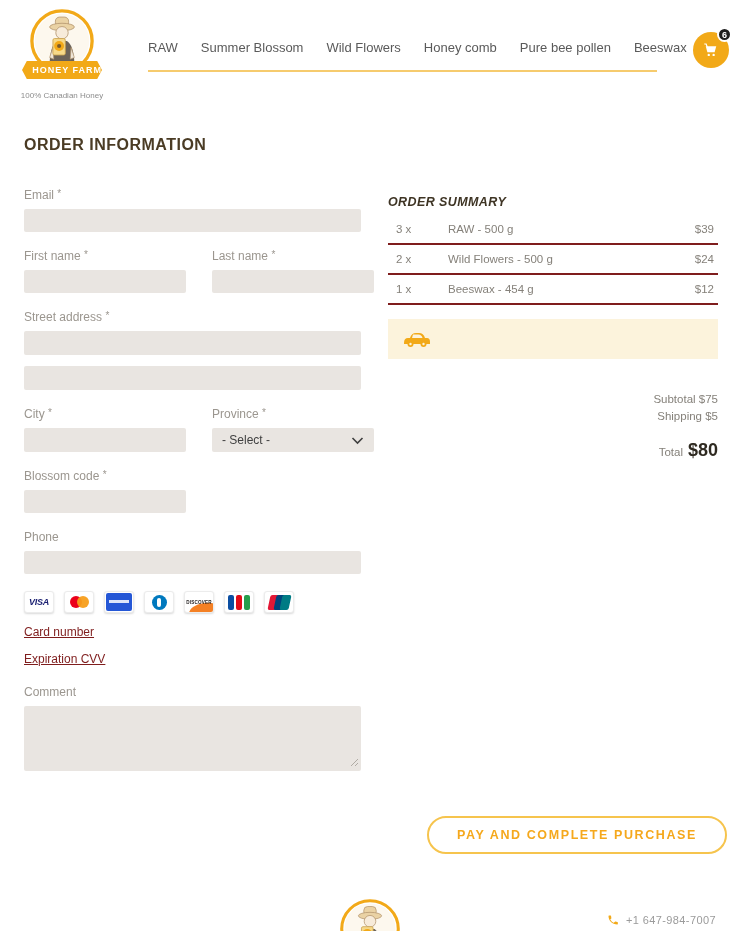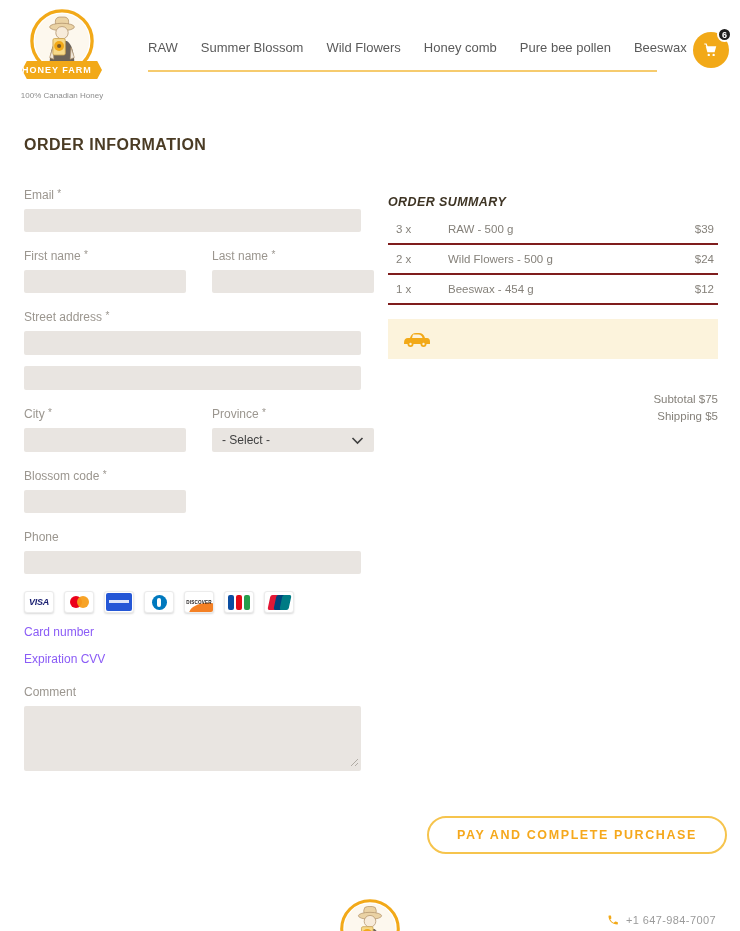--- a/index.html
+++ b/index.html
@@ -5,21 +5,21 @@
   * { box-sizing: border-box; margin: 0; padding: 0; }
   body { background:#fff; font-family:"Liberation Sans", sans-serif; color:#444; }
   .page { width:740px; min-height:931px; margin:0 auto; background:#fff; position:relative; }
 
   
   header { position:relative; height:110px; }
   .logo { position:absolute; text-align:center; width:84px; }
   .logo-header { left:20px; top:8px; }
   .logo svg.badge-art { display:block; margin:0 auto; }
   .logo-banner { position:relative; margin:-13px auto 12px; width:80px; background:#F2A918; color:#fff;
-    font-size:9px; font-weight:bold; letter-spacing:1px; padding:4px 0; text-align:left;
+    font-size:9px; font-weight:bold; letter-spacing:1px; padding:4px 0; text-align:right;
     clip-path: polygon(6% 0, 94% 0, 100% 50%, 94% 100%, 6% 100%, 0 50%); }
   .logo-tagline { margin-top:5px; font-size:8px; color:#8d8d8d; }
 
   nav { position:absolute; left:148px; top:40px; width:509px; display:flex; gap:23px;
     padding-bottom:15px; border-bottom:2px solid #F6CB6E; font-size:13px; color:#5a5a5a; }
   nav a { text-decoration:none; color:#5a5a5a; white-space:nowrap; cursor:pointer; }
 
   .cart { position:absolute; right:11px; top:32px; width:36px; height:36px; border-radius:50%;
     background:#F2A918; display:flex; align-items:center; justify-content:center; cursor:pointer; }
   .cart-badge { position:absolute; top:-5px; right:-3px; width:15px; height:15px; border-radius:50%;
@@ -58,21 +58,21 @@
   .amex-box::after { content:""; position:absolute; left:3px; right:3px; top:7px; height:3px; background:rgba(255,255,255,0.85); }
   .diners-c { width:15px; height:15px; border-radius:50%; background:#0079BE; position:relative; }
   .diners-c::after { content:""; position:absolute; left:5.5px; top:3px; width:4px; height:9px; background:#fff; border-radius:2px; }
   .disc-txt { font-size:4.6px; font-weight:bold; color:#201c1c; letter-spacing:0.2px; z-index:1; }
   .disc-swoosh { position:absolute; right:-8px; bottom:-7px; width:32px; height:16px; background:#F48024; border-radius:50% 50% 0 0; transform:rotate(-8deg); }
   .jcb-s { width:6px; height:15px; border-radius:2px; }
   .jcb-b { background:#0B4EA2; } .jcb-r { background:#E30B17; margin-left:2px; } .jcb-g { background:#259E4B; margin-left:2px; }
   .up-s { width:9px; height:15px; border-radius:2px; transform:skewX(-12deg); }
   .up-r { background:#E21836; } .up-b { background:#00447C; margin-left:-3px; } .up-g { background:#007B84; margin-left:-3px; }
 
-  .plain-label { font-size:12px; color:#8b5cf6; margin-bottom:13px; cursor:text; }
+  .plain-label { font-size:12px; color:#7f1d1d; margin-bottom:13px; cursor:text;text-decoration:underline; }
 
   .ta-wrap { position:relative; }
   textarea.tb { height:65px; resize:none; padding:6px 8px; }
   .resize-grip { position:absolute; right:2px; bottom:4px; pointer-events:none; }
 
   
   .summary-title { font-size:12.5px; font-weight:bold; color:#3E3424; letter-spacing:0.4px; margin-bottom:6px;font-style:italic; }
   .srow { display:flex; align-items:center; font-size:11.5px; color:#85817a; padding:8px 4px 8px 8px; border-bottom:2px solid #7f1d1d; }
   .srow .qty { width:52px; }
   .srow .nm { flex:1; }
@@ -264,20 +264,24 @@
           <circle cx="8.5" cy="15" r="3" fill="#F2A918"></circle>
           <circle cx="8.5" cy="15" r="1.2" fill="#FCF3DC"></circle>
           <circle cx="21.5" cy="15" r="3" fill="#F2A918"></circle>
           <circle cx="21.5" cy="15" r="1.2" fill="#FCF3DC"></circle>
         </svg>
       </div>
 
       <div class="totals">
         <div><span>Subtotal</span> <span>$75</span></div>
         <div><span>Shipping</span> <span>$5</span></div>
+        <div class="total-line">
+          <span>Total</span>
+          <span class="total-val">$80</span>
+        </div>
       </div>
     </aside>
   </main>
 
   <div class="button-row">
     <button class="pay-btn">PAY AND COMPLETE PURCHASE</button>
   </div>
 
   <footer>
 

